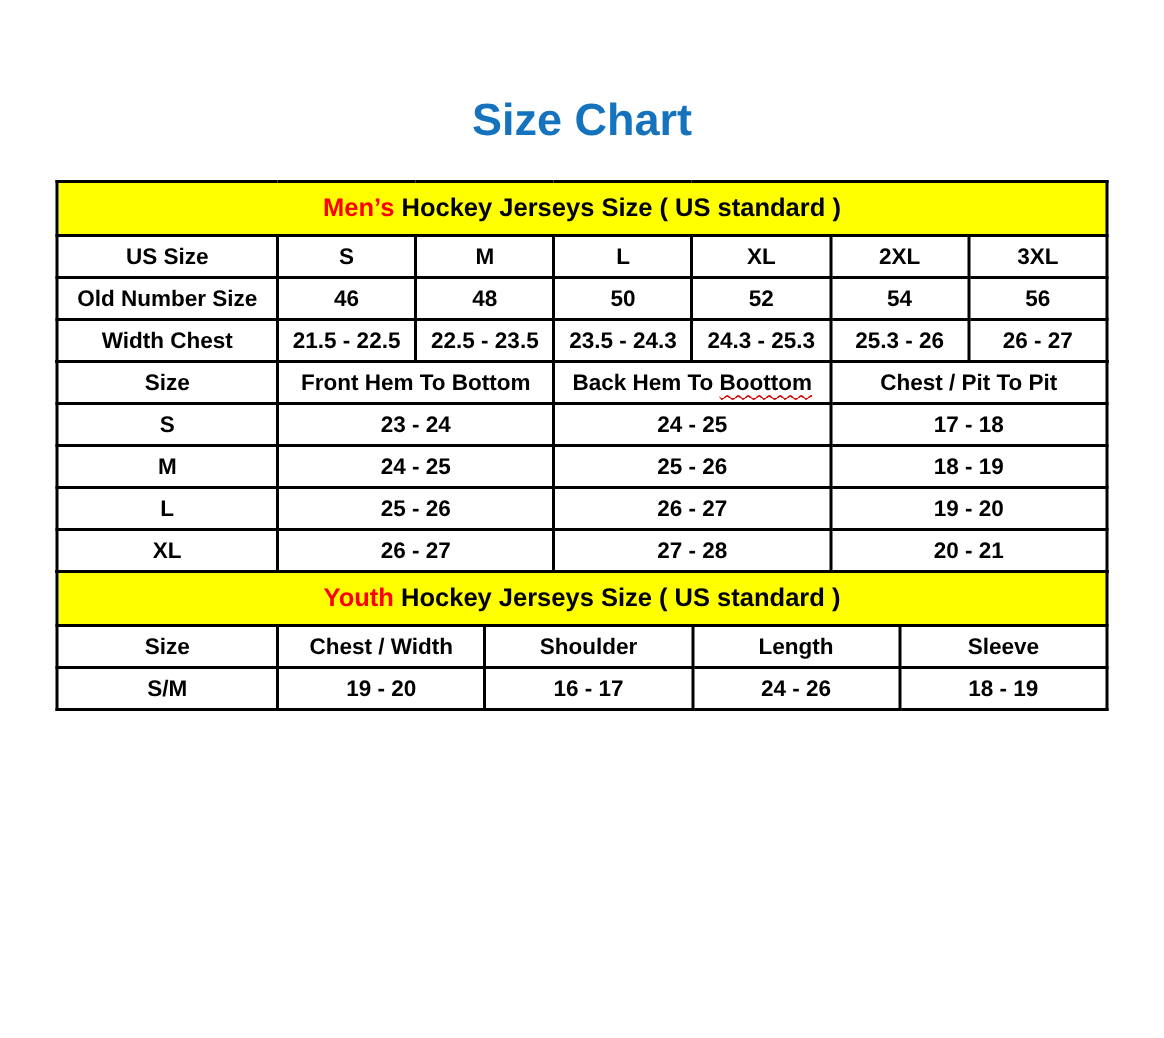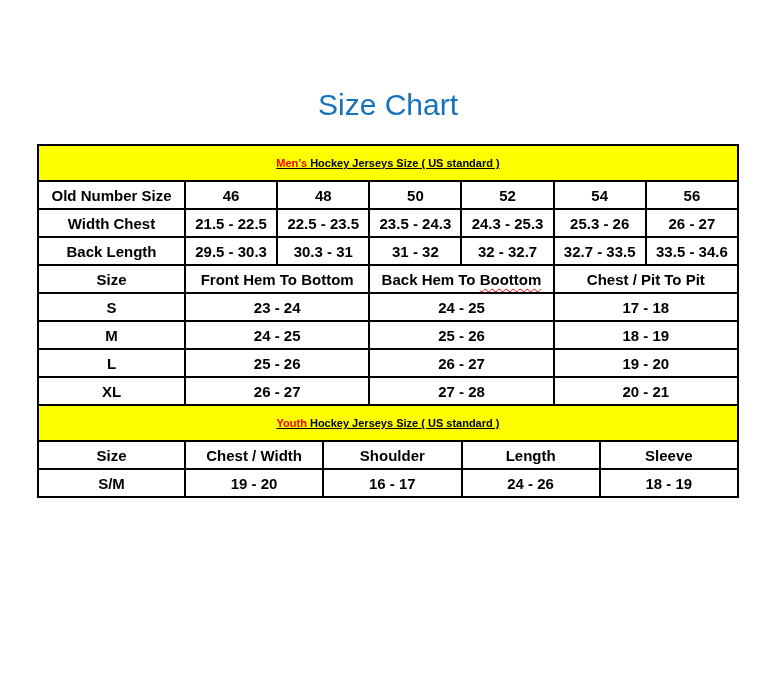--- a/index.html
+++ b/index.html
@@ -11,25 +11,25 @@
     font-family: "Liberation Sans", sans-serif;
     overflow: hidden;
   }
   .page {
     width: 776px;
     height: 692px;
     background: #ffffff;
   }
   .title {
     margin: 0;
-    padding-top: 88px;
+    padding-top: 64px;
     text-align: center;
     font-size: 30px;
     line-height: 34px;
-    font-weight: 400;
+    font-weight: 700;
     color: var(--title_blue, #1573BE);
     letter-spacing: 0px;
   }
   .tables {
     width: 702px;
     margin: 22px 0 0 37px;
   }
   table {
     border-collapse: collapse;
     table-layout: fixed;
@@ -45,22 +45,21 @@
     font-size: 15px;
     font-weight: 700;
     color: #000000;
     overflow: hidden;
     white-space: nowrap;
   }
   col.label-col { width: 147px; }
   tr.band td {
     background: var(--band_yellow, #FFFF00);
     height: 34px;
-    font-size: 11px;
-    text-decoration: underline;
+    font-size: 17px;
   }
   .red-word { color: var(--highlight_red, #FF0000); }
   .squiggle {
     text-decoration-line: underline;
     text-decoration-style: wavy;
     text-decoration-color: var(--squiggle_red, #D40000);
     text-decoration-thickness: 1px;
     text-underline-offset: 3px;
   }
 </style>
@@ -75,46 +74,46 @@
 
     <table>
       <colgroup>
           <col class="label-col">
           <col span="6">
         </colgroup>
       <tbody>
         <tr class="band">
           <td colspan="7"><span class="red-word">Men’s</span><span> Hockey Jerseys Size ( US standard )</span></td>
         </tr>
+      <tr>
+            <th>US Size</th>
+            <th>S</th>
+            <th>M</th>
+            <th>L</th>
+            <th>XL</th>
+            <th>2XL</th>
+            <th>3XL</th>
+          </tr>
           <tr>
             <th>Old Number Size</th>
             <td>46</td>
             <td>48</td>
             <td>50</td>
             <td>52</td>
             <td>54</td>
             <td>56</td>
           </tr>
           <tr>
             <th>Width Chest</th>
             <td>21.5 - 22.5</td>
             <td>22.5 - 23.5</td>
             <td>23.5 - 24.3</td>
             <td>24.3 - 25.3</td>
             <td>25.3 - 26</td>
             <td>26 - 27</td>
-          </tr>
-          <tr>
-            <th>Back Length</th>
-            <td>29.5 - 30.3</td>
-            <td>30.3 - 31</td>
-            <td>31 - 32</td>
-            <td>32 - 32.7</td>
-            <td>32.7 - 33.5</td>
-            <td>33.5 - 34.6</td>
           </tr>
         </tbody>
     </table>
 
     <table>
       <colgroup>
           <col class="label-col">
           <col span="3">
         </colgroup>
       <tbody>

